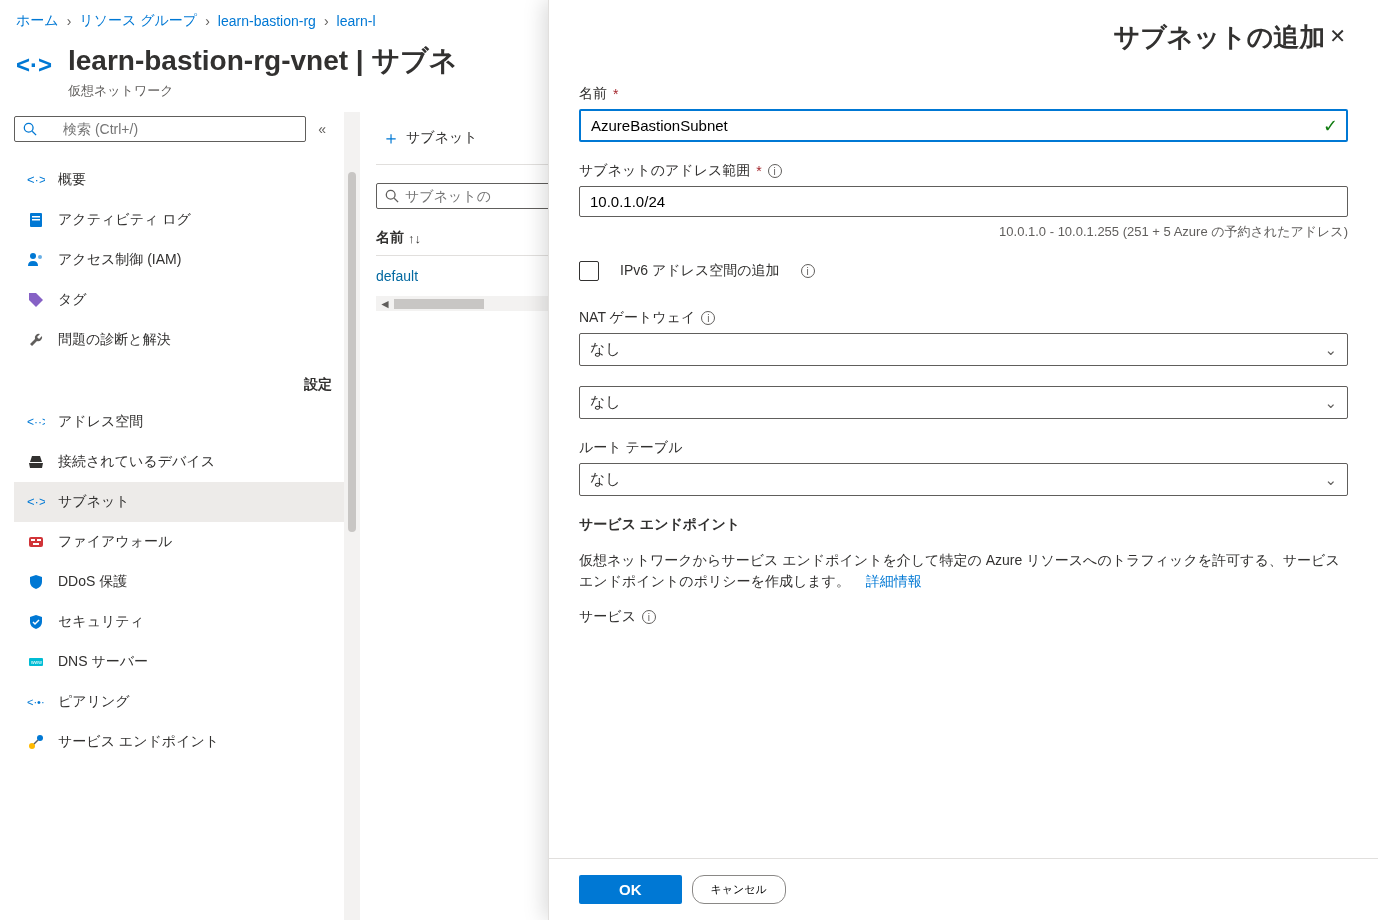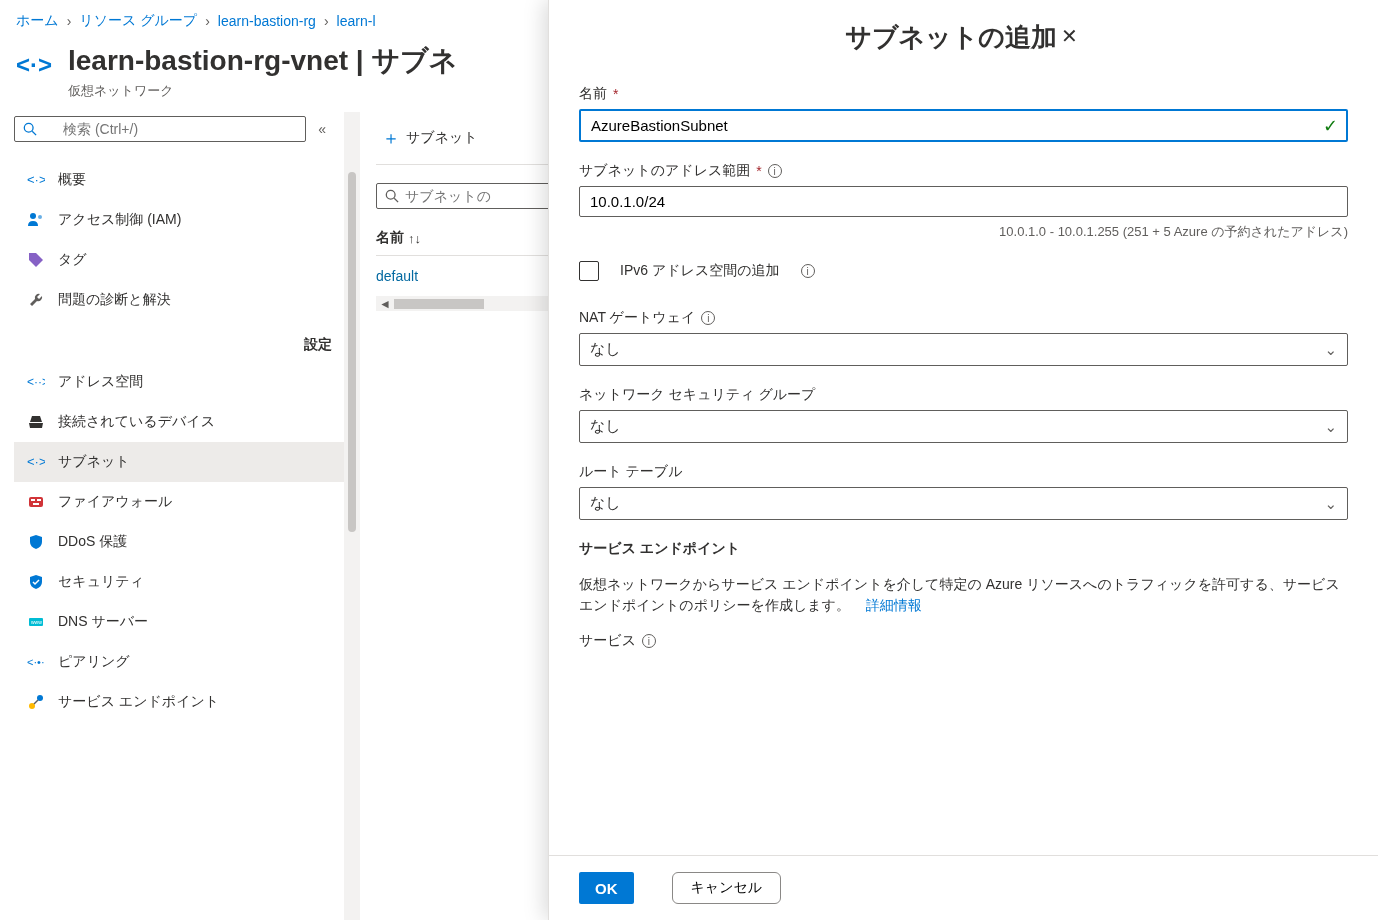--- a/index.html
+++ b/index.html
@@ -40,21 +40,21 @@
 .table { margin-top: 20px; }
 .thead { display: flex; border-bottom: 1px solid #e1dfdd; padding-bottom: 8px; color: #323130; font-weight: 600; }
 .thead .col { display: flex; align-items: center; gap: 4px; }
 .trow { display: flex; padding: 12px 0; border-bottom: 1px solid #f3f2f1; }
 .trow a { color: #0369a1; text-decoration: none; }
 .hscroll { height: 14px; background: #f3f2f1; position: relative; }
 .hscroll .harrow { position: absolute; left: 0; top: 0; width: 18px; height: 14px; color: #605e5c; font-size: 12px; display:flex; align-items:center; justify-content:center; }
 .hscroll .hthumb { position: absolute; left: 18px; top: 2px; height: 10px; width: 90px; background: #c8c6c4; }
 
 .panel { position: absolute; top: 0; right: 0; width: 830px; height: 100%; background: #fff; border-left: 1px solid #e1dfdd; box-shadow: -4px 0 20px rgba(0,0,0,0.15); display: flex; flex-direction: column; }
-.panel-head { display: flex; align-items: flex-start; justify-content: center; padding: 20px 28px 10px; }
+.panel-head { display: flex; align-items: flex-start; justify-content: flex-end; padding: 20px 28px 10px; }
 .panel-title { font-size: 26px; font-weight: 600; }
 .close-x { font-size: 20px; cursor: pointer; color: #323130; padding: 4px; }
 .panel-body { flex: 1; overflow: hidden; padding: 20px 30px 0; }
 
 .fld { margin-bottom: 20px; }
 .fld-label { display: flex; align-items: center; gap: 6px; margin-bottom: 6px; color: #323130; font-size: 14px; }
 .req { color: #a4262c; }
 .info-icon { width: 14px; height: 14px; border: 1px solid #605e5c; border-radius: 50%; font-size: 10px; display: inline-flex; align-items: center; justify-content: center; color: #605e5c; }
 .fld-input { width: 100%; border: 1px solid #605e5c; padding: 6px 10px; font-size: 15px; font-family: inherit; border-radius: 2px; }
 .fld-input.validated { border: 2px solid #0078d4; }
@@ -66,22 +66,22 @@
 .chk-box { width: 20px; height: 20px; border: 1px solid #323130; border-radius: 2px; cursor: pointer; }
 
 .dd { width: 100%; border: 1px solid #605e5c; padding: 6px 10px; font-size: 15px; border-radius: 2px; display: flex; justify-content: space-between; align-items: center; cursor: pointer; background: #fff; }
 .dd .chev { color: #605e5c; }
 
 .sect-title { font-weight: 600; margin-top: 12px; margin-bottom: 16px; }
 .sect-desc { font-size: 14px; color: #323130; line-height: 1.5; margin-bottom: 16px; }
 .sect-desc a { color: #0078d4; text-decoration: none; padding-left: 12px; }
 
 .panel-foot { border-top: 1px solid #e1dfdd; padding: 16px 30px; display: flex; gap: 10px; }
-.btn-primary { background: #0078d4; color: #fff; border: none; padding: 6px 16px; font-size: 15px; font-weight: 600; cursor: pointer; border-radius: 2px; }
-.btn-secondary { background: #fff; border: 1px solid #8a8886; padding: 6px 18px; font-size: 14px; cursor: pointer; border-radius: 6px; margin-left: 28px; }
+.btn-primary { background: #0078d4; color: #fff; border: none; padding: 6px 40px; font-size: 15px; font-weight: 600; cursor: pointer; border-radius: 2px; }
+.btn-secondary { background: #fff; border: 1px solid #8a8886; padding: 6px 18px; font-size: 11px; cursor: pointer; border-radius: 12px; }
 
 svg { display: block; }
 </style>
 </head>
 <body>
 
 <div class="breadcrumb">
   <a href="#">ホーム</a>
   <span class="sep">›</span>
   <a href="#">リソース グループ</a>
@@ -123,20 +123,30 @@
         <li class="nav-item">
           <span class="nicon">
               <svg width="18" height="18">
                 <text x="0" y="13" font-size="13" fill="#0078d4">&lt;·&gt;</text>
               </svg>
             </span>
           <span>概要</span>
         </li>
         <li class="nav-item">
           <span class="nicon">
+              <svg width="16" height="16">
+                <rect x="2" y="1" width="12" height="14" rx="1" fill="#0078d4"></rect>
+                <rect x="4" y="4" width="8" height="1.5" fill="#fff"></rect>
+                <rect x="4" y="7" width="8" height="1.5" fill="#fff"></rect>
+              </svg>
+            </span>
+          <span>アクティビティ ログ</span>
+        </li>
+        <li class="nav-item">
+          <span class="nicon">
               <svg width="18" height="18">
                 <circle cx="6" cy="5" r="3" fill="#0078d4"></circle>
                 <path d="M1 15 Q1 10 6 10 Q11 10 11 15" fill="#0078d4"></path>
                 <circle cx="13" cy="6" r="2" fill="#69afe5"></circle>
               </svg>
             </span>
           <span>アクセス制御 (IAM)</span>
         </li>
         <li class="nav-item">
           <span class="nicon">
@@ -316,23 +326,20 @@
         <span>NAT ゲートウェイ</span>
         <span class="info-icon">i</span>
       </div>
       <div class="dd">
         <span>なし</span>
         <span class="chev">⌄</span>
       </div>
     </div>
 
     <div class="fld">
-      <div class="fld-label">
-        <span>ネットワーク セキュリティ グループ</span>
-      </div>
       <div class="dd">
         <span>なし</span>
         <span class="chev">⌄</span>
       </div>
     </div>
 
     <div class="fld">
       <div class="fld-label">
         <span>ルート テーブル</span>
       </div>

